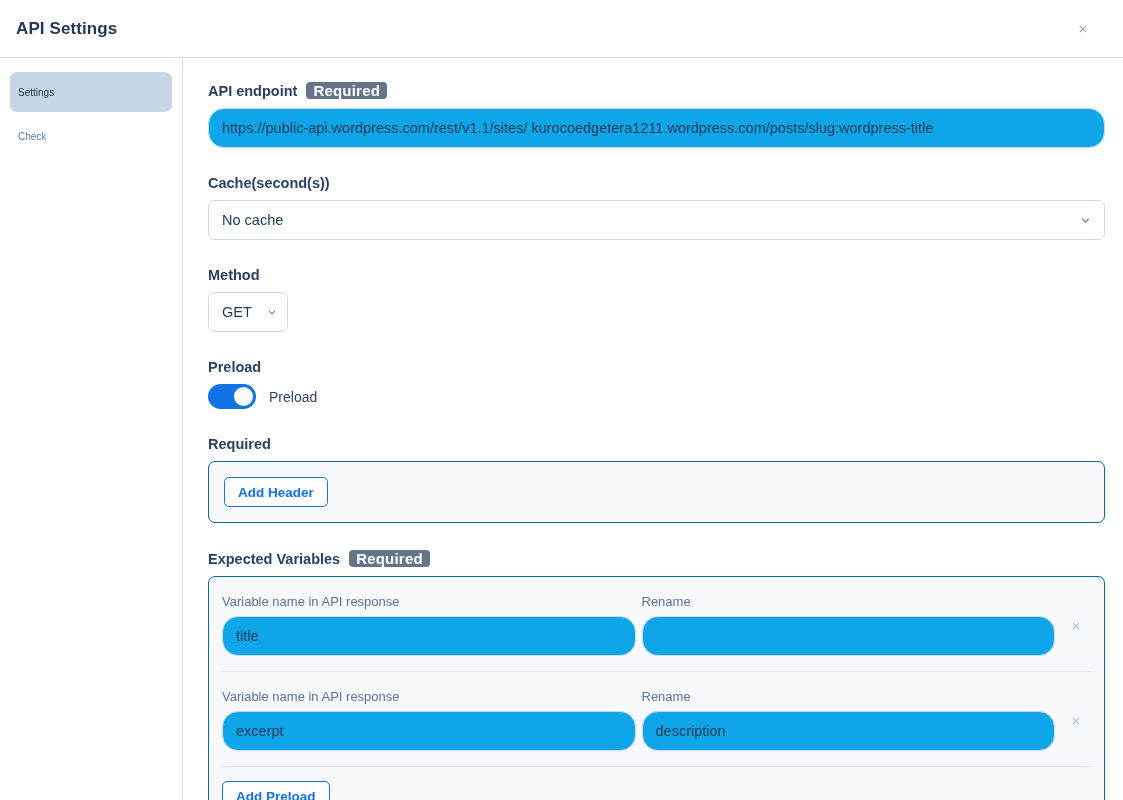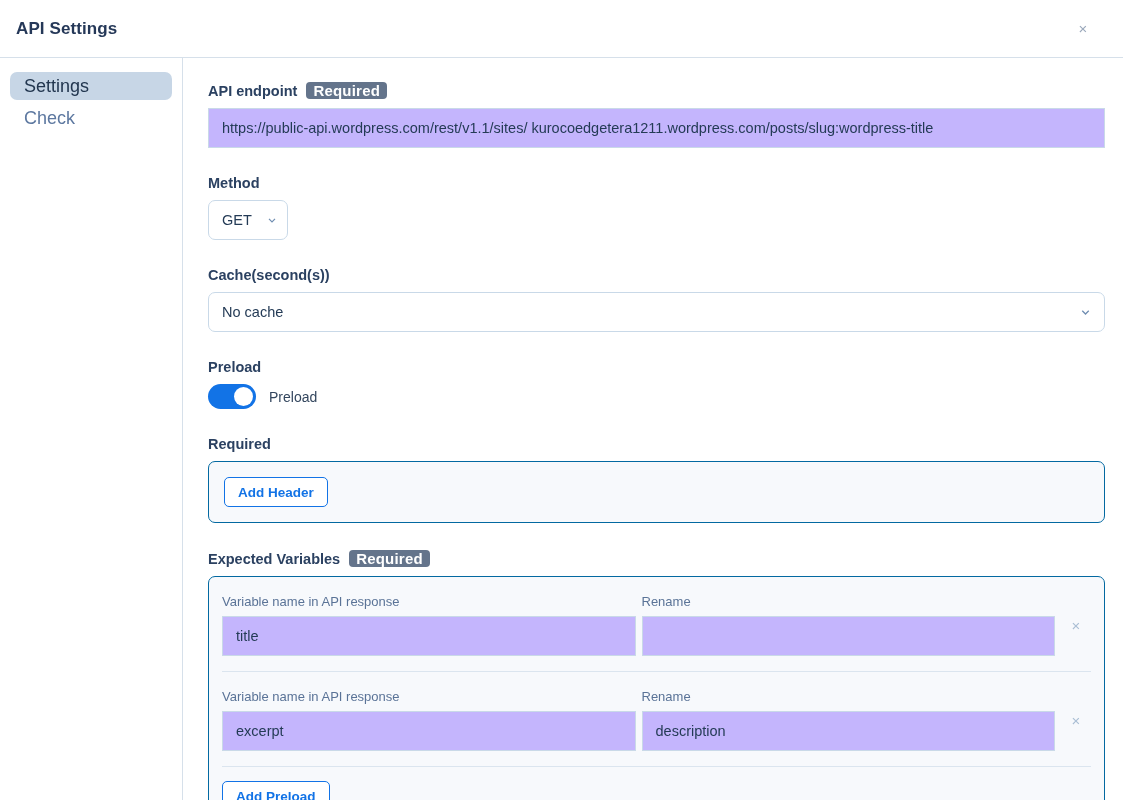--- a/index.html
+++ b/index.html
@@ -71,26 +71,26 @@
   
   .sidebar {
     width: 183px;
     flex: 0 0 183px;
     border-right: 1px solid #d6e0ea;
     padding: 14px 10px 0 10px;
     background: #ffffff;
   }
 
   .nav-item {
-    height: 28px;
-    display: flex;
-    align-items: center;
-    padding: 0 14px;
+    height: 40px;
+    display: flex;
+    align-items: center;
+    padding: 0 8px;
     border-radius: 7px;
-    font-size: 18px;
+    font-size: 10px;
     color: #5e7characters;
     color: #5d78a0;
     cursor: pointer;
     margin-bottom: 4px;
   }
 
   .nav-item.active {
     background: #c7d6e6;
     color: #22364f;
   }
@@ -129,22 +129,22 @@
     font-size: 15px;
     font-weight: bold;
     letter-spacing: 0.2px;
   }
 
   
   .text-input {
     width: 100%;
     height: 40px;
     border: 1px solid #c9d9e8;
-    border-radius: 0;
-    background: #c4b5fd;
+    border-radius: 16px;
+    background: #0ea5e9;
     padding: 0 13px;
     font-size: 14.5px;
     color: #243b56;
     font-family: "Liberation Sans", sans-serif;
     outline: none;
   }
   .text-input::placeholder { color: #9fb1c6; }
 
   .select-wrap {
     position: relative;
@@ -304,40 +304,40 @@
       <div class="field-block">
         <div class="field-label-row">
           <span class="field-label">API endpoint</span>
           <span class="badge-required">Required</span>
         </div>
         <input class="text-input" type="text" value="https://public-api.wordpress.com/rest/v1.1/sites/ kurocoedgetera1211.wordpress.com/posts/slug:wordpress-title" style="">
       </div>
 
       <div class="field-block">
         <div class="field-label-row">
+          <span class="field-label">Cache(second(s))</span>
+        </div>
+        <div class="select-wrap">
+          <div class="select-box">No cache</div>
+          <span class="chevron">
+            <svg width="13" height="13" viewBox="0 0 16 16" fill="none" stroke="currentColor" stroke-width="1.6">
+              <path d="M4 6.5 L8 10.5 L12 6.5"></path>
+            </svg>
+          </span>
+        </div>
+      </div>
+
+      <div class="field-block">
+        <div class="field-label-row">
           <span class="field-label">Method</span>
         </div>
         <div class="select-wrap select-small">
           <div class="select-box">GET</div>
           <span class="chevron">
             <svg width="12" height="12" viewBox="0 0 16 16" fill="none" stroke="currentColor" stroke-width="1.6">
-              <path d="M4 6.5 L8 10.5 L12 6.5"></path>
-            </svg>
-          </span>
-        </div>
-      </div>
-
-      <div class="field-block">
-        <div class="field-label-row">
-          <span class="field-label">Cache(second(s))</span>
-        </div>
-        <div class="select-wrap">
-          <div class="select-box">No cache</div>
-          <span class="chevron">
-            <svg width="13" height="13" viewBox="0 0 16 16" fill="none" stroke="currentColor" stroke-width="1.6">
               <path d="M4 6.5 L8 10.5 L12 6.5"></path>
             </svg>
           </span>
         </div>
       </div>
 
       <div class="field-block">
         <div class="field-label-row">
           <span class="field-label">Preload</span>
         </div>

